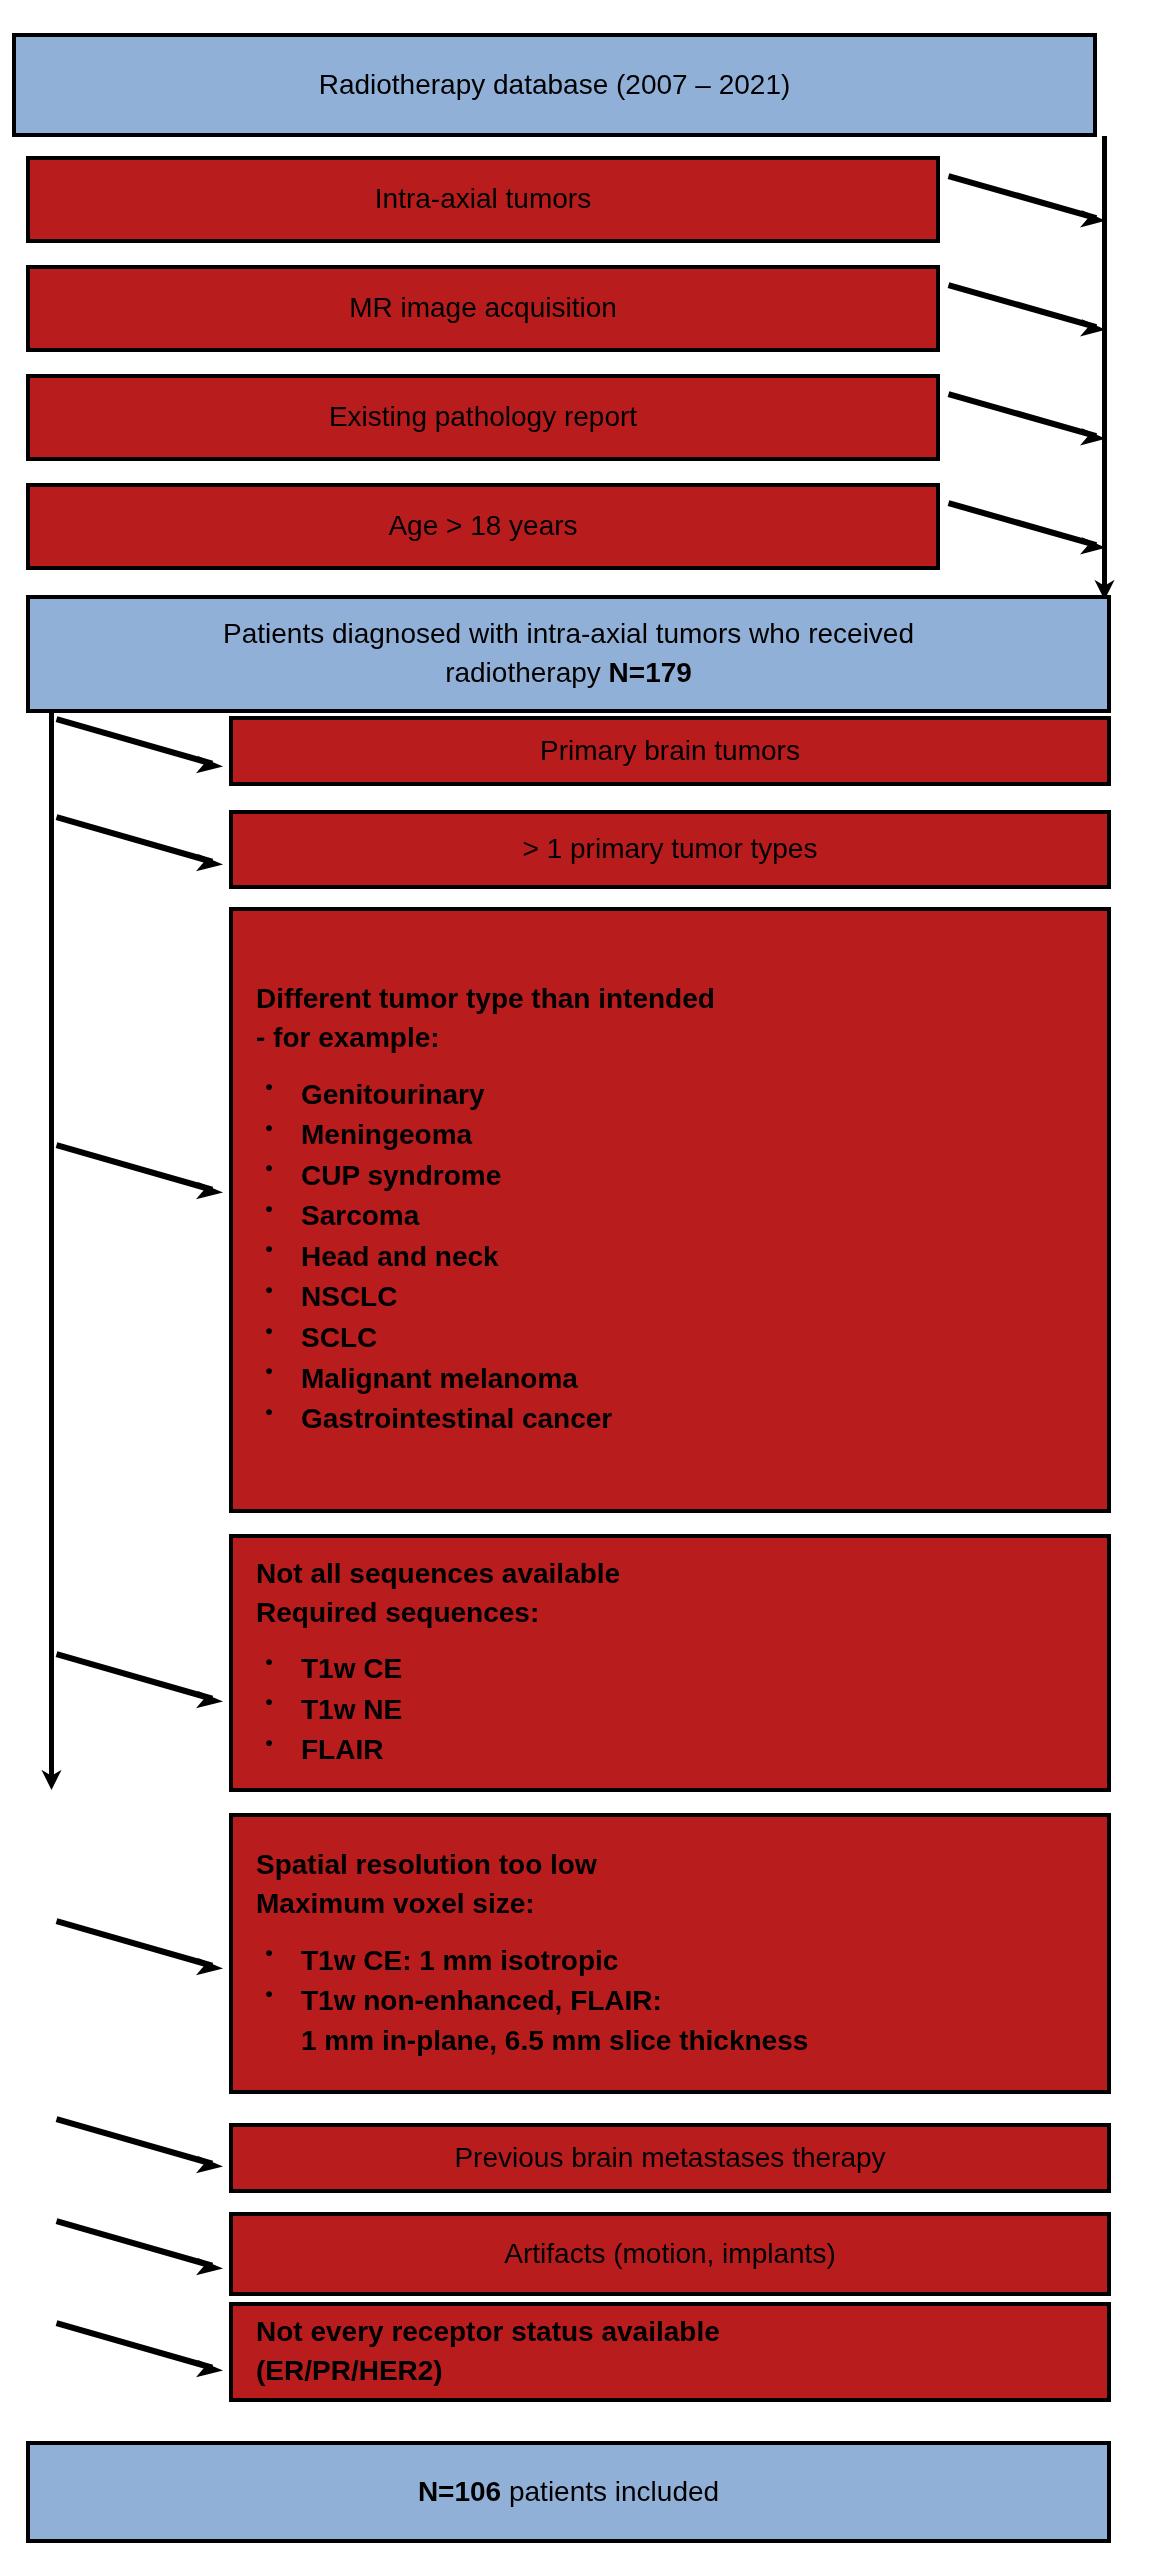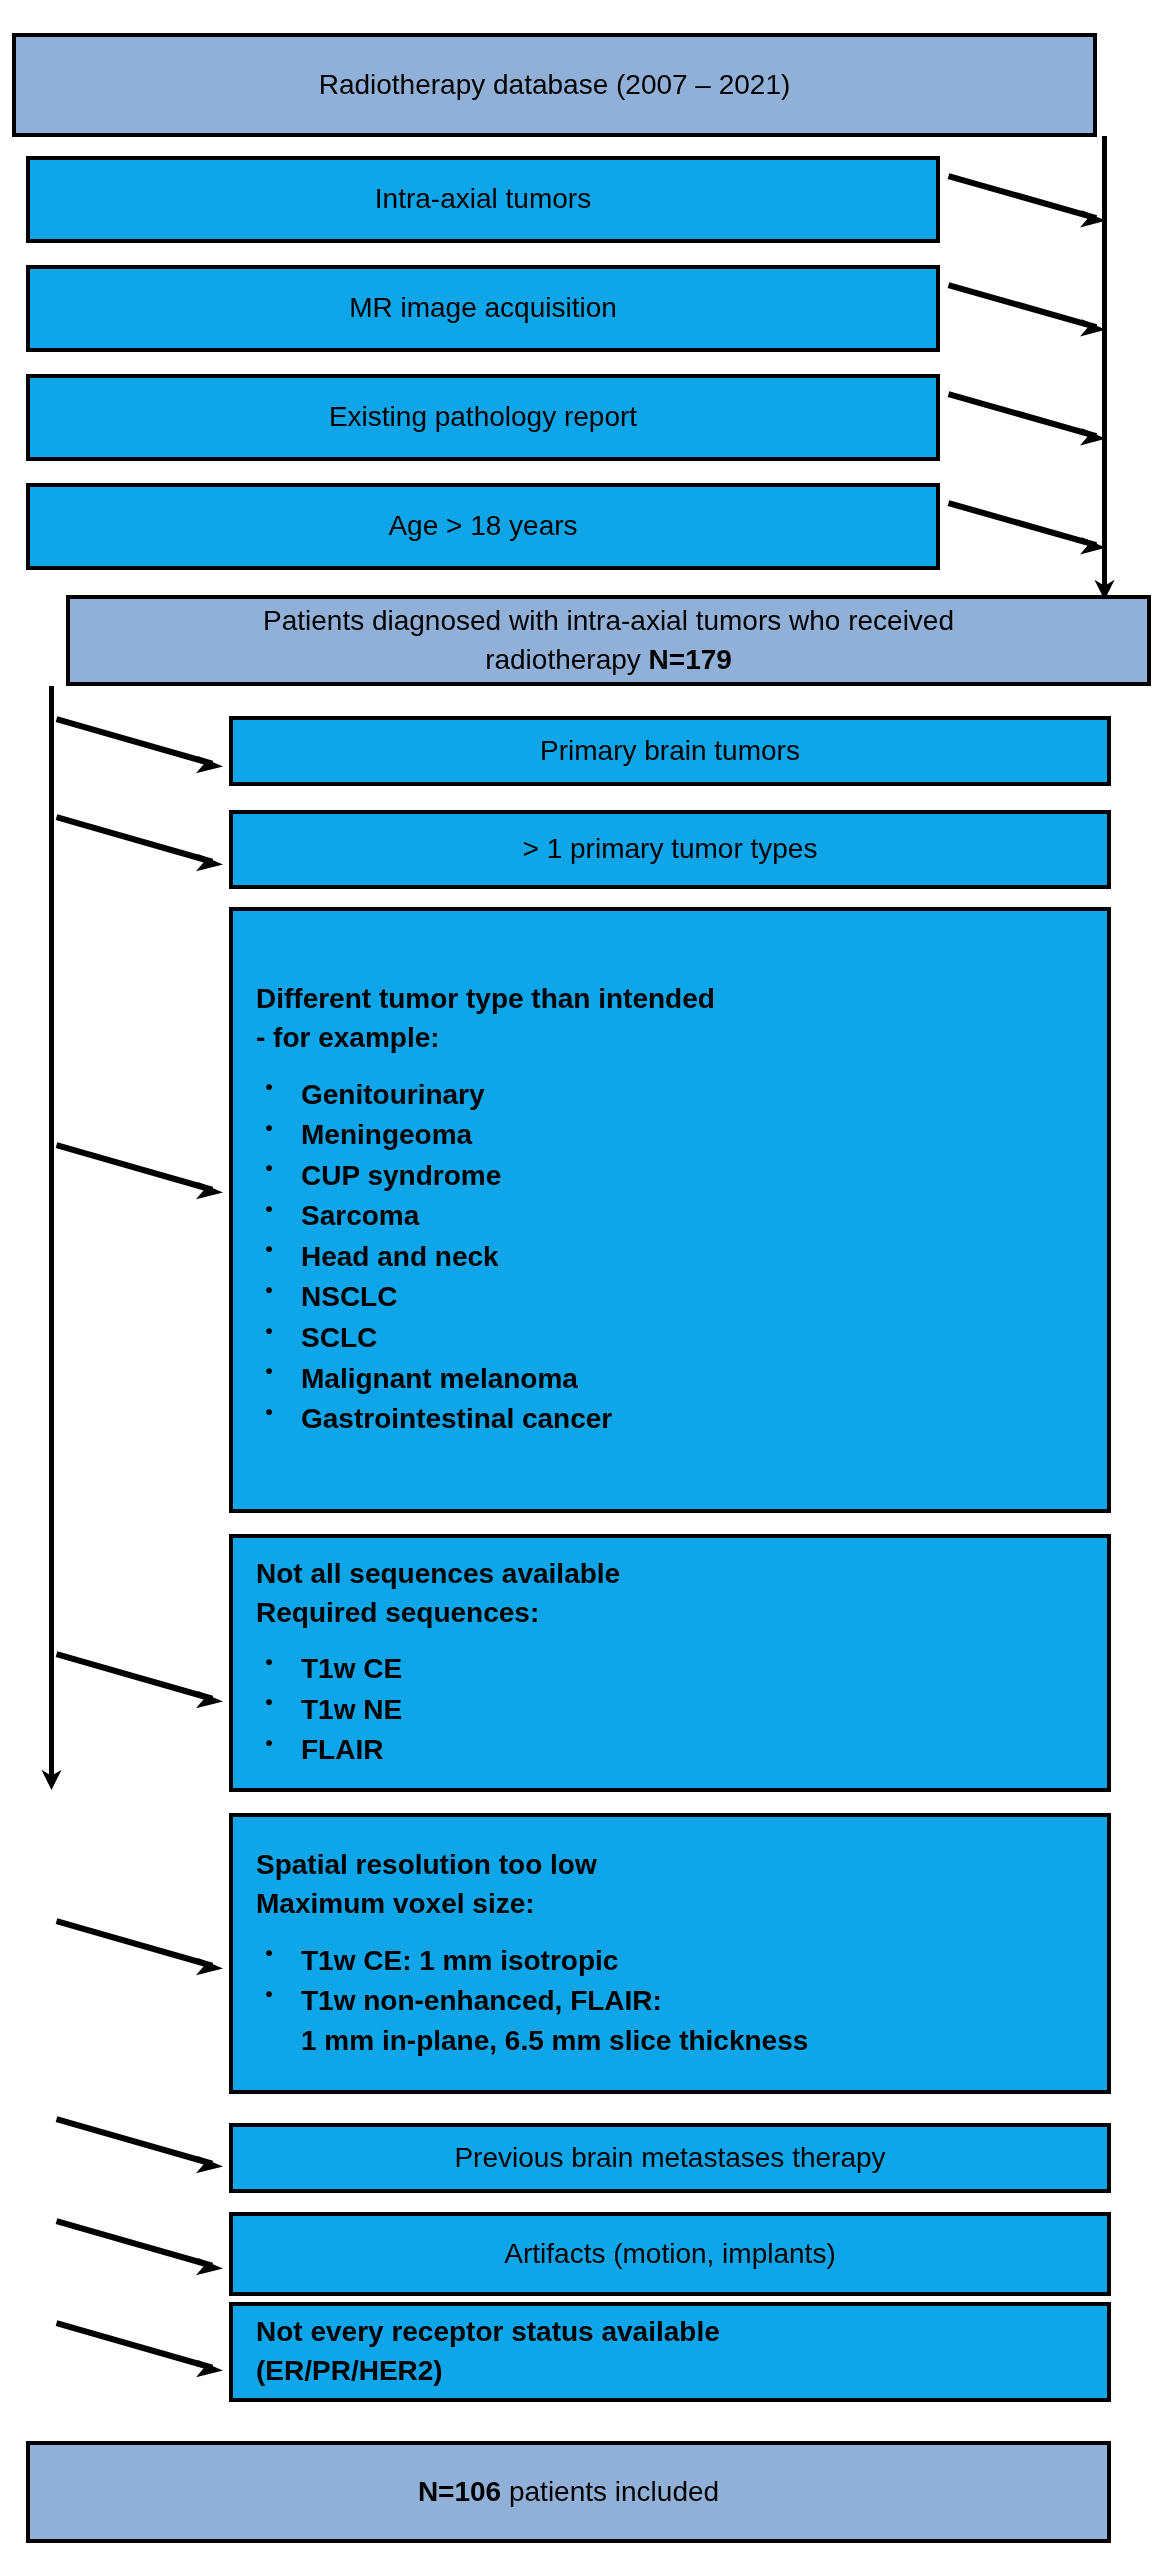--- a/index.html
+++ b/index.html
@@ -15,21 +15,21 @@
     height:2576px;
     background:#ffffff;
     overflow:hidden;
   }
 
   
   .node{
     position:absolute;
     box-sizing:border-box;
     border:4.8px solid #000000;
-    background:#0ea5e9;
+    background:#b91c1c;
     display:flex;
     align-items:center;
     justify-content:center;
     text-align:center;
     line-height:1.38;
     font-size:28px;
     padding:2.7px 9.6px;
   }
   .node.blue{ background:#91b0d8; }
   .node.left{
@@ -178,21 +178,21 @@
   <div class="node" style="left:26px; top:265px; width:914px; height:87px;">
     <span class="inner">MR image acquisition</span>
   </div>
   <div class="node" style="left:26px; top:374px; width:914px; height:87px;">
     <span class="inner">Existing pathology report</span>
   </div>
   <div class="node" style="left:26px; top:483px; width:914px; height:87px;">
     <span class="inner">Age  &gt; 18 years</span>
   </div>
 
-  <div class="node blue" style="left:26px; top:595px; width:1085px; height:91px;margin-left:40px;">
+  <div class="node blue" style="left:26px; top:595px; width:1085px; height:118px;">
     <span class="inner">
       <span>Patients diagnosed with intra-axial tumors who received</span><br>
       <span>radiotherapy </span><span class="bold">N=179</span>
     </span>
   </div>
 
   <div class="node" style="left:229px; top:716px; width:882px; height:70px;">
     <span class="inner">Primary brain tumors</span>
   </div>
 

